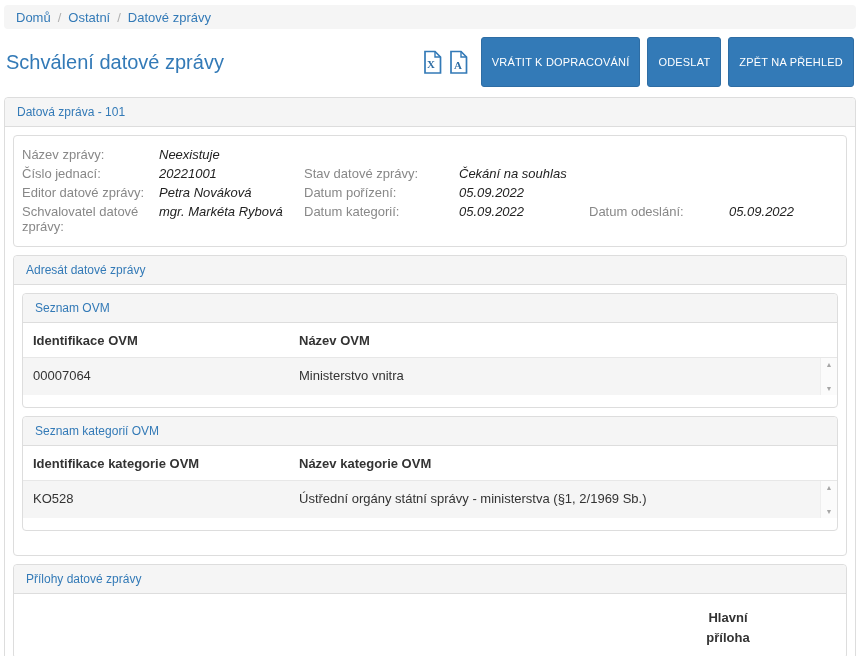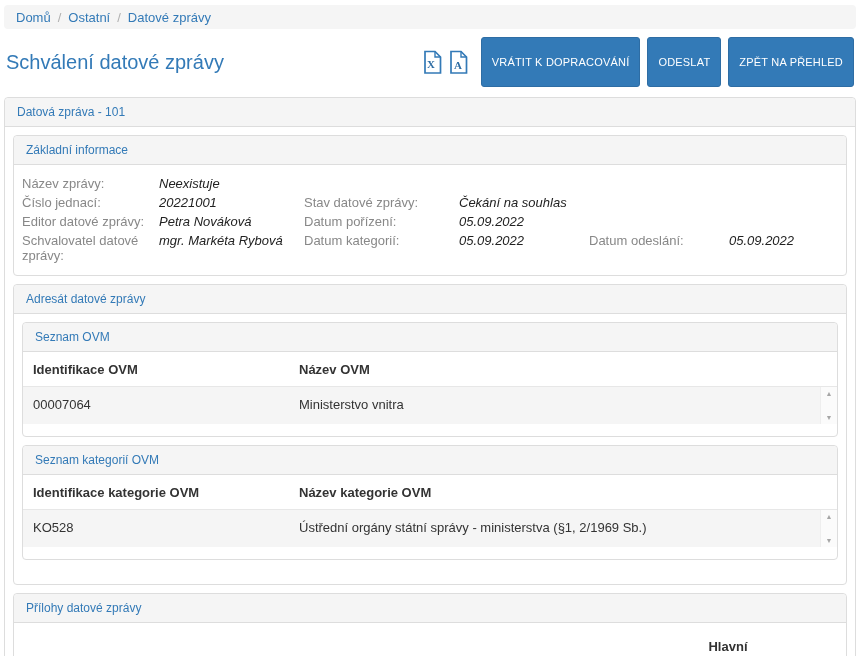--- a/index.html
+++ b/index.html
@@ -121,21 +121,20 @@
     <button class="btn">ODESLAT</button>
     <button class="btn">ZPĚT NA PŘEHLED</button>
   </div>
 </div>
 
 <section class="panel">
   <div class="panel-heading">Datová zpráva - 101</div>
   <div class="panel-pad">
 
     <section class="panel sub-panel">
-      <div class="panel-heading">Základní informace</div>
       <div class="fields">
         <span class="flabel">Název zprávy:</span>
         <span class="fvalue">Neexistuje</span>
         <span></span>
           <span></span>
           <span></span>
           <span></span>
 
         <span class="flabel">Číslo jednací:</span>
         <span class="fvalue">20221001</span>

